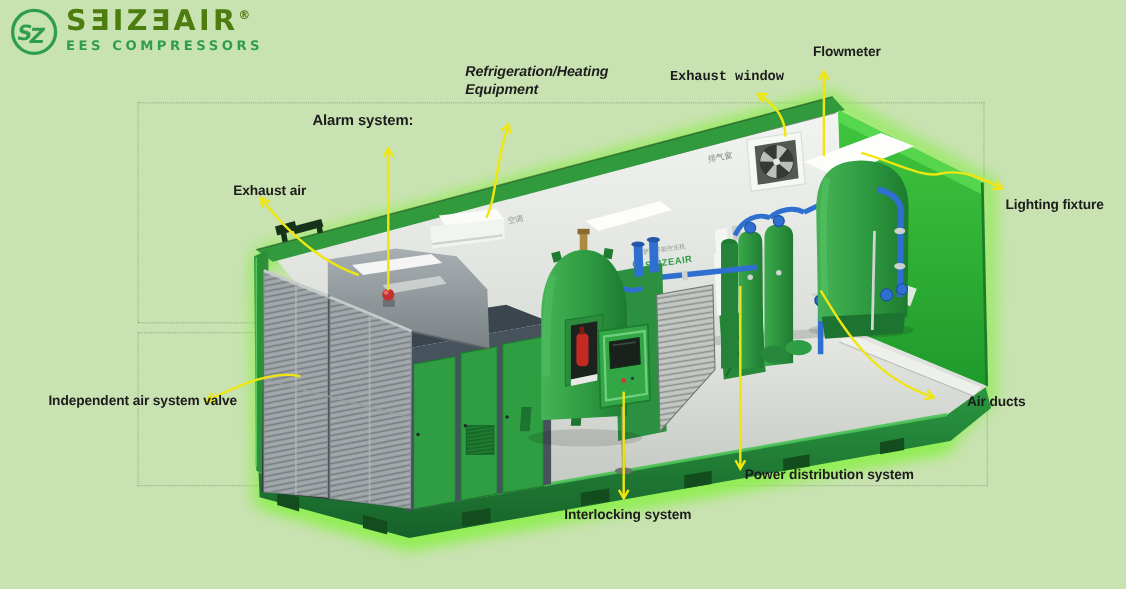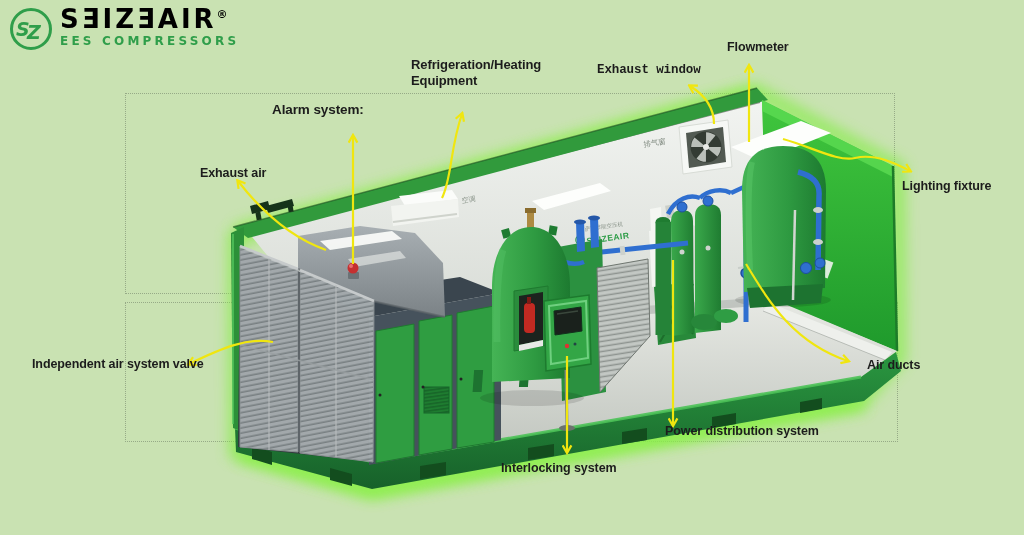--- a/index.html
+++ b/index.html
@@ -4,37 +4,37 @@
 <style>
   html,body{margin:0;padding:0;background:#c9e2b2;}
   .stage{position:relative;width:1024px;height:535px;background:#c9e2b2;overflow:hidden;
          font-family:"Liberation Sans","DejaVu Sans",sans-serif;}
 
   
   .logo{position:absolute;left:8px;top:6px;display:flex;align-items:flex-start;gap:6px;}
   .logo-mark{width:46px;height:46px;}
   .logo-text{display:flex;flex-direction:column;line-height:1;}
   .logo-brand{font-family:"DejaVu Sans",sans-serif;font-weight:bold;font-size:26px;
-              letter-spacing:3px;color:#000000;}
+              letter-spacing:3px;color:#4d7c0f;}
   .logo-brand .reg{font-size:11px;vertical-align:super;letter-spacing:0;}
   .logo-sub{font-family:"DejaVu Sans",sans-serif;font-weight:bold;font-size:12px;
             letter-spacing:3.2px;color:#2f9e4a;margin-top:3px;}
 
   
   .dotted{position:absolute;border:1px dotted rgba(110,125,100,.55);}
   .dotted.r1{left:125px;top:93px;width:768px;height:199px;}
   .dotted.r2{left:125px;top:302px;width:771px;height:138px;}
 
   
   .scene{position:absolute;left:0;top:0;width:1024px;height:535px;}
 
   
   .label{position:absolute;font-weight:bold;font-size:12.5px;line-height:1.22;
-         color:#1c1c1c;letter-spacing:-0.1px;white-space:nowrap;}
-  .label.wrap{white-space:normal;}
+         color:#1c1c1c;letter-spacing:-0.1px;white-space:nowrap;margin-left:12px;}
+  .label.wrap{white-space:normal;font-style:italic;}
   .callout-refrigeration{left:411px;top:57px;width:160px;font-size:13px;}
   .callout-exhaust-window{left:597px;top:63px;font-family:Liberation Mono, monospace;}
   .callout-flowmeter{left:727px;top:40px;}
   .callout-alarm{left:272px;top:102px;font-size:13.5px;}
   .callout-exhaust-air{left:156px;top:166px;padding-left:44px;}
   .callout-lighting{left:902px;top:179px;}
   .callout-air-inlet{left:32px;top:357px;}
   .callout-air-ducts{left:867px;top:358px;}
   .callout-power{left:665px;top:424px;}
   .callout-interlocking{left:501px;top:461px;}

